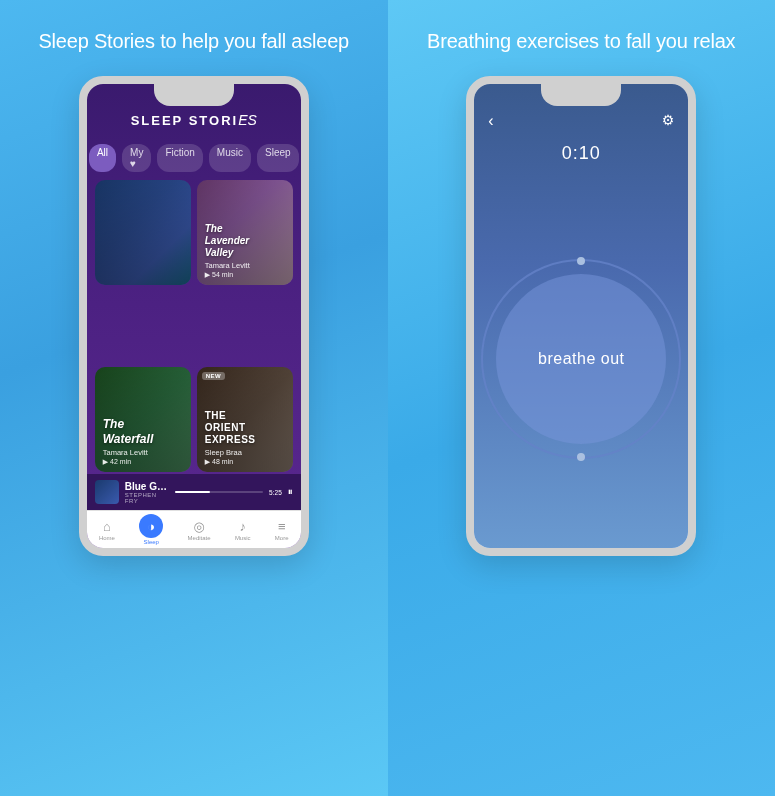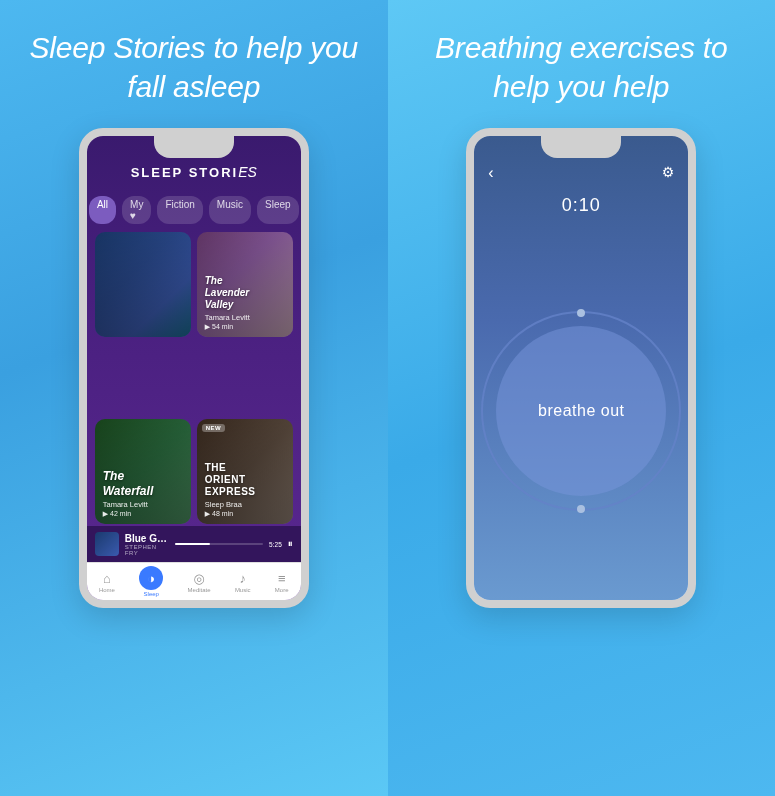--- a/index.html
+++ b/index.html
@@ -23,27 +23,26 @@
     .panel-left {
       background: linear-gradient(160deg, #4db8f0 0%, #3aa0e0 40%, #5bc8f5 100%);
     }
 
     .panel-right {
       background: linear-gradient(160deg, #5ec8f5 0%, #3aaae8 50%, #4db8f0 100%);
     }
 
     .panel-title {
       color: white;
-      font-size: 30px;
+      font-size: 20px;
       font-weight: 500;
-      text-align: center;
+      text-align: right;
       margin-bottom: 22px;
       line-height: 1.3;
       letter-spacing: -0.2px;
-      font-style: italic;
     }
 
     
     .phone {
       width: 230px;
       height: 480px;
       background: white;
       border-radius: 24px;
       border: 8px solid #d0d0d0;
       position: relative;
@@ -530,21 +529,21 @@
             <div class="nav-icon">≡</div>
             <div class="nav-label">More</div>
           </div>
         </div>
       </div>
     </div>
   </div>
 </div>
 
 <div class="panel panel-right">
-  <p class="panel-title">Breathing exercises to help you help</p>
+  <p class="panel-title">Breathing exercises to fall you relax</p>
 
   <div class="phone">
     <div class="phone-notch"></div>
     <div class="phone-screen-right">
       <div class="phone-screen-right-content">
 
         <div class="breathing-header">
           <div class="breathing-back">‹</div>
           <div class="breathing-settings">⚙</div>
         </div>

